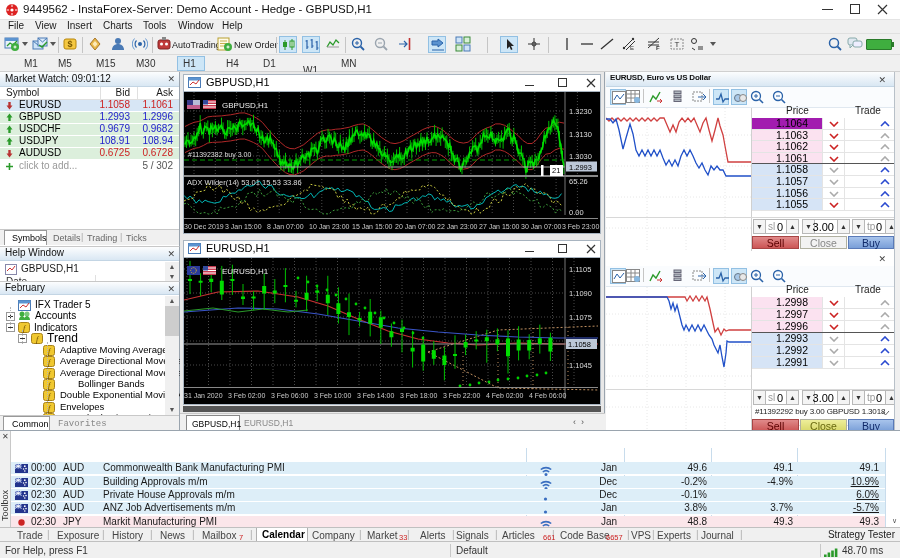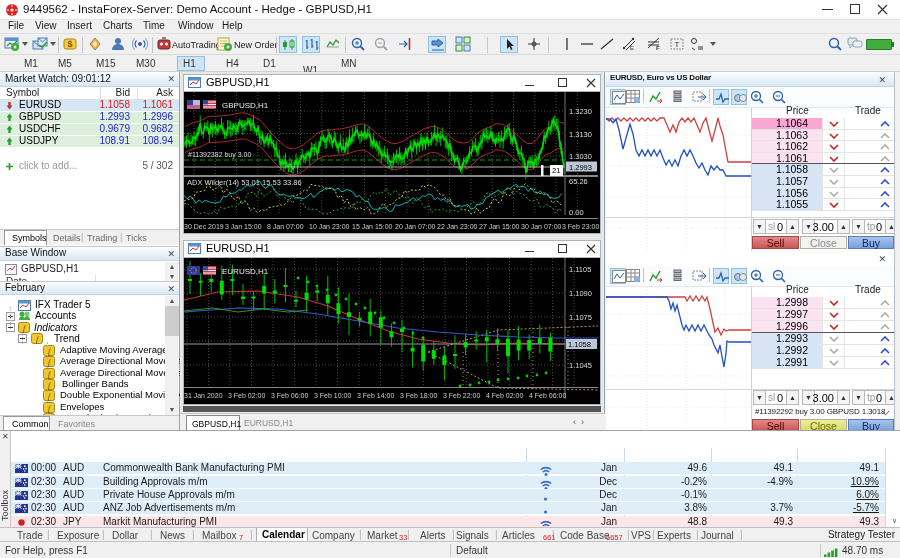--- a/index.html
+++ b/index.html
@@ -26,21 +26,21 @@
 <div class="abs" style="left:850px;top:4px;width:10px;height:10px;border:1.2px solid #333;"></div>
 <svg class="abs" style="left:877px;top:4px" width="11" height="11">
       <path d="M1 1 L10 10 M10 1 L1 10" stroke="#333" stroke-width="1.2"></path>
     </svg>
 </div>
 <div class="abs" style="left:0;top:20px;width:900px;height:13px;background:#f0f0f0;">
     <div class="abs t11" style="left:8px;top:0px;">File</div>
     <div class="abs t11" style="left:35px;top:0px;">View</div>
     <div class="abs t11" style="left:67px;top:0px;">Insert</div>
     <div class="abs t11" style="left:103px;top:0px;">Charts</div>
-    <div class="abs t11" style="left:143px;top:0px;">Time</div>
+    <div class="abs t11" style="left:143px;top:0px;">Tools</div>
     <div class="abs t11" style="left:178px;top:0px;">Window</div>
     <div class="abs t11" style="left:222px;top:0px;">Help</div>
   </div>
 <div class="abs" style="left:0;top:33px;width:900px;height:22px;background:#f0f0f0;border-top:1px solid #e0e0e0;border-bottom:1px solid #dadada;">
     <div class="abs" style="left:3px;top:2px;width:18px;height:17px;">
       <svg width="16" height="16" viewBox="0 0 16 16" style="position:absolute;left:1px;top:0px">
         <rect x="1" y="2" width="13" height="10" fill="#e8f1fa" stroke="#4a7ab5"></rect>
         <rect x="1" y="2" width="13" height="3" fill="#5b93d0"></rect>
         <path d="M3 10 L6 7 L9 9 L13 5" stroke="#2a9a2a" fill="none" stroke-width="1.3"></path>
         <circle cx="11" cy="11" r="4" fill="#3fae3f"></circle>
@@ -284,20 +284,29 @@
     </div>
     <div class="abs" style="left:0;top:64px;width:179px;height:12px;background:#dcefdc;border-bottom:1px solid #fff;">
       <svg class="abs" style="left:5px;top:1px" width="9" height="9">
         <path d="M4.5 0.5 L7.5 4.5 h-6 Z" fill="#2a9a2a"></path>
         <rect x="3.3" y="4" width="2.4" height="4" fill="#2a9a2a"></rect>
       </svg>
       <span class="abs t11" style="left:19px;top:-1px;color:#000;">USDJPY</span>
       <span class="abs t11" style="right:49px;top:-1px;color:#22c;">108.91</span>
       <span class="abs t11" style="right:6px;top:-1px;color:#22c;">108.94</span>
     </div>
+    <div class="abs" style="left:0;top:76px;width:179px;height:12px;background:#dcefdc;border-bottom:1px solid #fff;">
+      <svg class="abs" style="left:5px;top:1px" width="9" height="9">
+        <path d="M4.5 8.5 L1.5 4.5 h6 Z" fill="#b83232"></path>
+        <rect x="3.3" y="1" width="2.4" height="4" fill="#b83232"></rect>
+      </svg>
+      <span class="abs t11" style="left:19px;top:-1px;color:#000;">AUDUSD</span>
+      <span class="abs t11" style="right:49px;top:-1px;color:#c22;">0.6725</span>
+      <span class="abs t11" style="right:6px;top:-1px;color:#c22;">0.6728</span>
+    </div>
     <div class="abs" style="left:0;top:88px;width:179px;height:13px;">
       <svg class="abs" style="left:5px;top:2px" width="9" height="9">
         <path d="M4.5 1 v7 M1 4.5 h7" stroke="#2a9a2a" stroke-width="1.6"></path>
       </svg>
       <span class="abs t11" style="left:19px;top:0;color:#999;">click to add...</span>
       <span class="abs t11" style="right:6px;top:0;color:#555;margin-left:48px;">5 / 302</span>
     </div>
     <div class="abs" style="left:0;top:157px;width:179px;height:73px;background:#fff;"></div>
     <div class="abs" style="left:0;top:158px;width:179px;height:16px;border-top:1px solid #c8c8c8;background:#f0f0f0;top:157px;">
       <div class="abs" style="left:4px;top:0px;width:43px;height:15px;background:#fff;border:1px solid #999;border-bottom:none;">
@@ -305,21 +314,21 @@
       </div>
       <span class="abs" style="left:53px;top:3px;font-size:9px;color:#666;">Details</span>
       <span class="abs" style="left:81px;top:2px;color:#aaa;font-size:9px;">|</span>
       <span class="abs" style="left:87px;top:3px;font-size:9px;color:#666;">Trading</span>
       <span class="abs" style="left:120px;top:2px;color:#aaa;font-size:9px;">|</span>
       <span class="abs" style="left:126px;top:3px;font-size:9px;color:#666;">Ticks</span>
     </div>
   </div>
 <div class="abs" style="left:0;top:246px;width:180px;height:35px;background:#fff;border-right:1px solid #9aa4ae;border-top:1px solid #c8c8c8;">
     <div class="abs hdr" style="left:0;top:0;width:179px;height:14px;">
-      <span style="position:absolute;left:5px;top:0px;">Base Window</span>
+      <span style="position:absolute;left:5px;top:0px;">Help Window</span>
       <span class="x">✕</span>
     </div>
     <svg class="abs" style="left:5px;top:17px" width="12" height="11">
       <rect x="0.5" y="0.5" width="11" height="10" fill="#fff" stroke="#88a"></rect>
       <path d="M2 7 L5 4 L7 6 L10 2" stroke="#c33" fill="none"></path>
     </svg>
     <span class="abs t11" style="left:21px;top:16px;">GBPUSD,H1</span>
     <span class="abs t11" style="left:6px;top:29px;color:#333;">Date</span>
     <div class="abs" style="left:95px;top:28px;width:1px;height:7px;background:#e0e0e0;"></div>
     <div class="abs" style="left:165px;top:15px;width:14px;height:20px;background:#f0f0f0;">
@@ -346,45 +355,45 @@
         <circle cx="9" cy="4" r="2.5" fill="#7ac87a"></circle>
         <path d="M1 10 c0-3 2-4 3-4 s3 1 3 4 M6 10 c0-3 2-4 3-4 s3 1 3 4" fill="#3fae3f"></path>
       </svg><span style="font-size:10px;margin-left:4px;position:relative;top:-2px;">Accounts</span></div>
     <div class="abs" style="left:6px;top:36px;"><svg width="9" height="9" viewBox="0 0 9 9" style="vertical-align:0px">
         <rect x="0.5" y="0.5" width="8" height="8" fill="#fff" stroke="#999"></rect>
         <path d="M2 4.5 h5 " stroke="#333"></path>
       </svg></div>
     <div class="abs" style="left:18px;top:36px;"><svg width="12" height="11" viewBox="0 0 12 11" style="vertical-align:-1px">
         <rect x="0.5" y="0.5" width="11" height="10" rx="2" fill="#f0c830" stroke="#a8821a"></rect>
         <text x="6" y="8.5" font-size="8" font-style="italic" font-family="Liberation Serif" text-anchor="middle" fill="#6a4a00">f</text>
-      </svg><span style="font-size:10px;margin-left:4px;position:relative;top:-1px;font-style:italic;">Indicators</span></div>
+      </svg><span style="font-size:10px;margin-left:4px;position:relative;top:-1px;">Indicators</span></div>
     <div class="abs" style="left:18px;top:47px;"><svg width="9" height="9" viewBox="0 0 9 9" style="vertical-align:0px">
         <rect x="0.5" y="0.5" width="8" height="8" fill="#fff" stroke="#999"></rect>
         <path d="M2 4.5 h5 " stroke="#333"></path>
       </svg></div>
     <div class="abs" style="left:31px;top:47px;"><svg width="12" height="11" viewBox="0 0 12 11" style="vertical-align:-1px">
         <rect x="0.5" y="0.5" width="11" height="10" rx="2" fill="#f0c830" stroke="#a8821a"></rect>
         <text x="6" y="8.5" font-size="8" font-style="italic" font-family="Liberation Serif" text-anchor="middle" fill="#6a4a00">f</text>
-      </svg><span style="font-size:10px;margin-left:11px;position:relative;top:-1px;">Trend</span></div>
+      </svg><span style="font-size:12px;margin-left:4px;position:relative;top:-1px;">Trend</span></div>
     <div class="abs" style="left:43px;top:59px;white-space:nowrap;"><svg width="12" height="11" viewBox="0 0 12 11" style="vertical-align:-1px">
         <rect x="0.5" y="0.5" width="11" height="10" rx="2" fill="#f0c830" stroke="#a8821a"></rect>
         <text x="6" y="8.5" font-size="8" font-style="italic" font-family="Liberation Serif" text-anchor="middle" fill="#6a4a00">f</text>
       </svg><span style="font-size:9.5px;margin-left:5px;position:relative;top:-2px;">Adaptive Moving Average</span></div>
     <div class="abs" style="left:43px;top:70.3px;white-space:nowrap;"><svg width="12" height="11" viewBox="0 0 12 11" style="vertical-align:-1px">
         <rect x="0.5" y="0.5" width="11" height="10" rx="2" fill="#f0c830" stroke="#a8821a"></rect>
         <text x="6" y="8.5" font-size="8" font-style="italic" font-family="Liberation Serif" text-anchor="middle" fill="#6a4a00">f</text>
       </svg><span style="font-size:9.5px;margin-left:5px;position:relative;top:-2px;">Average Directional Movement</span></div>
     <div class="abs" style="left:43px;top:81.6px;white-space:nowrap;"><svg width="12" height="11" viewBox="0 0 12 11" style="vertical-align:-1px">
         <rect x="0.5" y="0.5" width="11" height="10" rx="2" fill="#f0c830" stroke="#a8821a"></rect>
         <text x="6" y="8.5" font-size="8" font-style="italic" font-family="Liberation Serif" text-anchor="middle" fill="#6a4a00">f</text>
       </svg><span style="font-size:9.5px;margin-left:5px;position:relative;top:-2px;">Average Directional Movement</span></div>
     <div class="abs" style="left:43px;top:92.89999999999999px;white-space:nowrap;"><svg width="12" height="11" viewBox="0 0 12 11" style="vertical-align:-1px">
         <rect x="0.5" y="0.5" width="11" height="10" rx="2" fill="#f0c830" stroke="#a8821a"></rect>
         <text x="6" y="8.5" font-size="8" font-style="italic" font-family="Liberation Serif" text-anchor="middle" fill="#6a4a00">f</text>
-      </svg><span style="font-size:9.5px;margin-left:7px;position:relative;top:-2px;">Bollinger Bands</span></div>
+      </svg><span style="font-size:9.5px;margin-left:23px;position:relative;top:-2px;">Bollinger Bands</span></div>
     <div class="abs" style="left:43px;top:104.19999999999999px;white-space:nowrap;"><svg width="12" height="11" viewBox="0 0 12 11" style="vertical-align:-1px">
         <rect x="0.5" y="0.5" width="11" height="10" rx="2" fill="#f0c830" stroke="#a8821a"></rect>
         <text x="6" y="8.5" font-size="8" font-style="italic" font-family="Liberation Serif" text-anchor="middle" fill="#6a4a00">f</text>
       </svg><span style="font-size:9.5px;margin-left:5px;position:relative;top:-2px;">Double Exponential Moving Av</span></div>
     <div class="abs" style="left:43px;top:115.49999999999999px;white-space:nowrap;"><svg width="12" height="11" viewBox="0 0 12 11" style="vertical-align:-1px">
         <rect x="0.5" y="0.5" width="11" height="10" rx="2" fill="#f0c830" stroke="#a8821a"></rect>
         <text x="6" y="8.5" font-size="8" font-style="italic" font-family="Liberation Serif" text-anchor="middle" fill="#6a4a00">f</text>
       </svg><span style="font-size:9.5px;margin-left:5px;position:relative;top:-2px;">Envelopes</span></div>
     <div class="abs" style="left:43px;top:126.79999999999998px;white-space:nowrap;"><svg width="12" height="11" viewBox="0 0 12 11" style="vertical-align:-1px">
         <rect x="0.5" y="0.5" width="11" height="10" rx="2" fill="#f0c830" stroke="#a8821a"></rect>
@@ -395,21 +404,21 @@
     <div class="abs" style="left:47px;top:60px;width:1px;height:76px;border-left:1px dotted #b8b8b8;"></div>
     <div class="abs" style="left:165px;top:14px;width:14px;height:119px;background:#f0f0f0;">
       <div style="height:10px;text-align:center;font-size:7px;color:#555;line-height:10px;">▲</div>
       <div class="abs" style="left:0;top:10px;width:14px;height:30px;background:#cdcdcd;"></div>
       <div class="abs" style="left:0;bottom:0;height:10px;width:14px;text-align:center;font-size:7px;color:#555;line-height:10px;">▼</div>
     </div>
     <div class="abs" style="left:0;top:133px;width:179px;height:16px;border-top:1px solid #c8c8c8;background:#f0f0f0;">
       <div class="abs" style="left:3px;top:0px;width:47px;height:15px;background:#fff;border:1px solid #999;border-bottom:none;">
         <span class="abs" style="left:8px;top:2px;font-size:9px;color:#000;">Common</span>
       </div>
-      <span class="abs" style="left:58px;top:3px;font-size:9px;color:#888;">Favorites</span>
+      <span class="abs" style="left:58px;top:3px;font-size:9px;color:#888;font-family:Liberation Mono, monospace;">Favorites</span>
     </div>
   </div>
 <div class="abs" style="left:180px;top:72px;width:425px;height:358px;background:#e8e8e8;border-right:1px solid #9aa4ae;">
     <div class="abs" style="left:3px;top:2px;width:418px;height:17px;background:#fff;border:1px solid #a8b4c0;border-bottom:none;">
       <svg class="abs" style="left:4px;top:2px" width="13" height="11">
         <rect x="0.5" y="0.5" width="12" height="10" fill="#fff" stroke="#4a7ab5"></rect>
         <rect x="0.5" y="0.5" width="12" height="3" fill="#5b93d0"></rect>
         <path d="M2 8 L5 5 L8 7 L11 3" stroke="#c33" fill="none"></path>
       </svg>
       <span class="abs" style="left:22px;top:1px;font-size:11px;color:#000;">GBPUSD,H1</span>
@@ -635,21 +644,21 @@
         <path d="M41 0 V142M80 0 V142M119 0 V142M0 27 H146M0 58 H146M0 89 H146M0 120 H146" stroke="#e8e8e8" stroke-dasharray="1 2"></path>
         <path d="M0 10 L3 13 L6 10 L9 13 L12 10 L15 13 L18 10 L21 13 L24 10 L27 13 L30 10 L33 13 L36 10 L39 13 L42 10 L45 13 L48 10 L51 13 L54 10 L58 10 L61 17 L64 24 L67 17 L70 24 L73 14 L76 10 L79 14 L82 10 L85 14 L88 10 L91 17 L94 24 L97 15 L100 10 L103 22 L106 33 L109 22 L112 10 L114 18 L117 27 L119 38 L122 54 L146 54" stroke="#d04040" stroke-width="1.3" fill="none"></path>
         <path d="M0 11 L4 11 L7 15 L10 11 L13 22 L17 41 L20 30 L24 16 L27 26 L30 42 L33 48 L36 42 L39 48 L42 42 L45 48 L48 42 L51 48 L54 42 L57 50 L60 57 L63 52 L66 58 L69 52 L72 58 L75 48 L78 42 L81 48 L84 42 L87 48 L90 55 L93 60 L96 55 L99 62 L102 67 L105 58 L108 62 L111 58 L114 62 L117 62 L120 68 L146 68" stroke="#2050c8" stroke-width="1.3" fill="none"></path>
       </svg></div>
     <div class="abs" style="left:146px;top:36px;width:142px;height:143px;"></div>
     <div class="abs" style="left:146px;top:33px;width:142px;height:13px;">
       <span class="abs t11" style="left:34px;top:0;">Price</span>
       <span class="abs t11" style="left:103px;top:0;">Trade</span>
     </div>
     <div class="abs" style="left:146px;top:46.0px;width:142px;height:11.6px;background:#fff;border-bottom:1px solid #e4e4e4;">
-      <div class="abs" style="left:0;top:0;width:71px;height:10.6px;background:#f9a8d4;border-right:1px solid #e4e4e4;">
+      <div class="abs" style="left:0;top:0;width:71px;height:10.6px;background:#a21caf;border-right:1px solid #e4e4e4;">
         <span style="position:absolute;right:14px;top:-1px;font-size:10.5px;color:#000;">1.1064</span>
       </div>
       <div class="abs" style="left:71px;top:0;width:22px;height:10.6px;border-right:1px solid #e4e4e4;">
         <svg width="10" height="6" style="position:absolute;left:6px;top:3px">
           <path d="M1 1 L5 5 L9 1" stroke="#c22" stroke-width="1.6" fill="none"></path>
         </svg>
       </div>
       <svg width="10" height="6" style="position:absolute;left:128px;top:3px">
         <path d="M1 5 L5 1 L9 5" stroke="#2a4ad0" stroke-width="1.6" fill="none"></path>
       </svg>
@@ -1077,21 +1086,21 @@
     <span class="abs" style="left:407px;top:1px;font-size:10px;color:#b0b0b0;">|</span>
     <span class="abs" style="left:452px;top:1px;font-size:10px;color:#b0b0b0;">|</span>
     <span class="abs" style="left:495px;top:1px;font-size:10px;color:#b0b0b0;">|</span>
     <span class="abs" style="left:552px;top:1px;font-size:10px;color:#b0b0b0;">|</span>
     <span class="abs" style="left:627px;top:1px;font-size:10px;color:#b0b0b0;">|</span>
     <span class="abs" style="left:652px;top:1px;font-size:10px;color:#b0b0b0;">|</span>
     <span class="abs" style="left:696px;top:1px;font-size:10px;color:#b0b0b0;">|</span>
     <span class="abs" style="left:740px;top:1px;font-size:10px;color:#b0b0b0;">|</span>
     <span class="abs" style="left:17px;top:2px;font-size:10px;color:#444;">Trade</span>
     <span class="abs" style="left:57px;top:2px;font-size:10px;color:#444;">Exposure</span>
-    <span class="abs" style="left:112px;top:2px;font-size:10px;color:#444;">Dollar</span>
+    <span class="abs" style="left:112px;top:2px;font-size:10px;color:#444;">History</span>
     <span class="abs" style="left:160px;top:2px;font-size:10px;color:#444;">News</span>
     <span class="abs" style="left:202px;top:2px;font-size:10px;color:#444;">Mailbox</span>
     <span class="abs" style="left:239px;top:5px;font-size:7.5px;color:#c22;">7</span>
     <div class="abs" style="left:256px;top:0px;width:52px;height:14px;background:#fff;border:1px solid #b0b0b0;border-top:none;">
       <span class="abs" style="left:5px;top:1px;font-size:10px;color:#000;font-weight:bold;">Calendar</span>
     </div>
     <span class="abs" style="left:312px;top:2px;font-size:10px;color:#444;">Company</span>
     <span class="abs" style="left:367px;top:2px;font-size:10px;color:#444;">Market</span>
     <span class="abs" style="left:399px;top:5px;font-size:7.5px;color:#c22;">33</span>
     <span class="abs" style="left:420px;top:2px;font-size:10px;color:#444;">Alerts</span>

